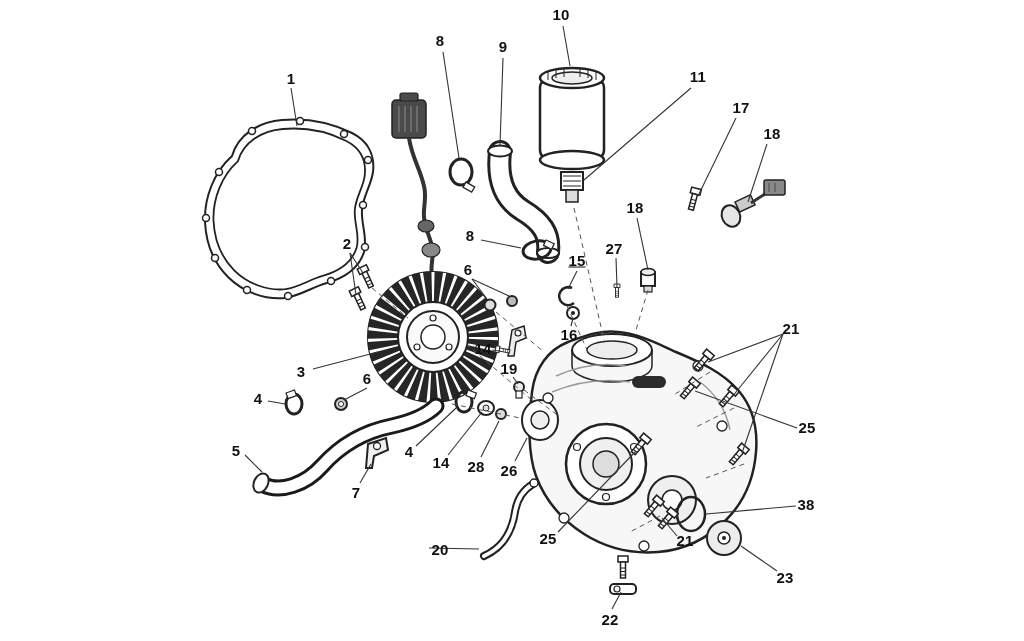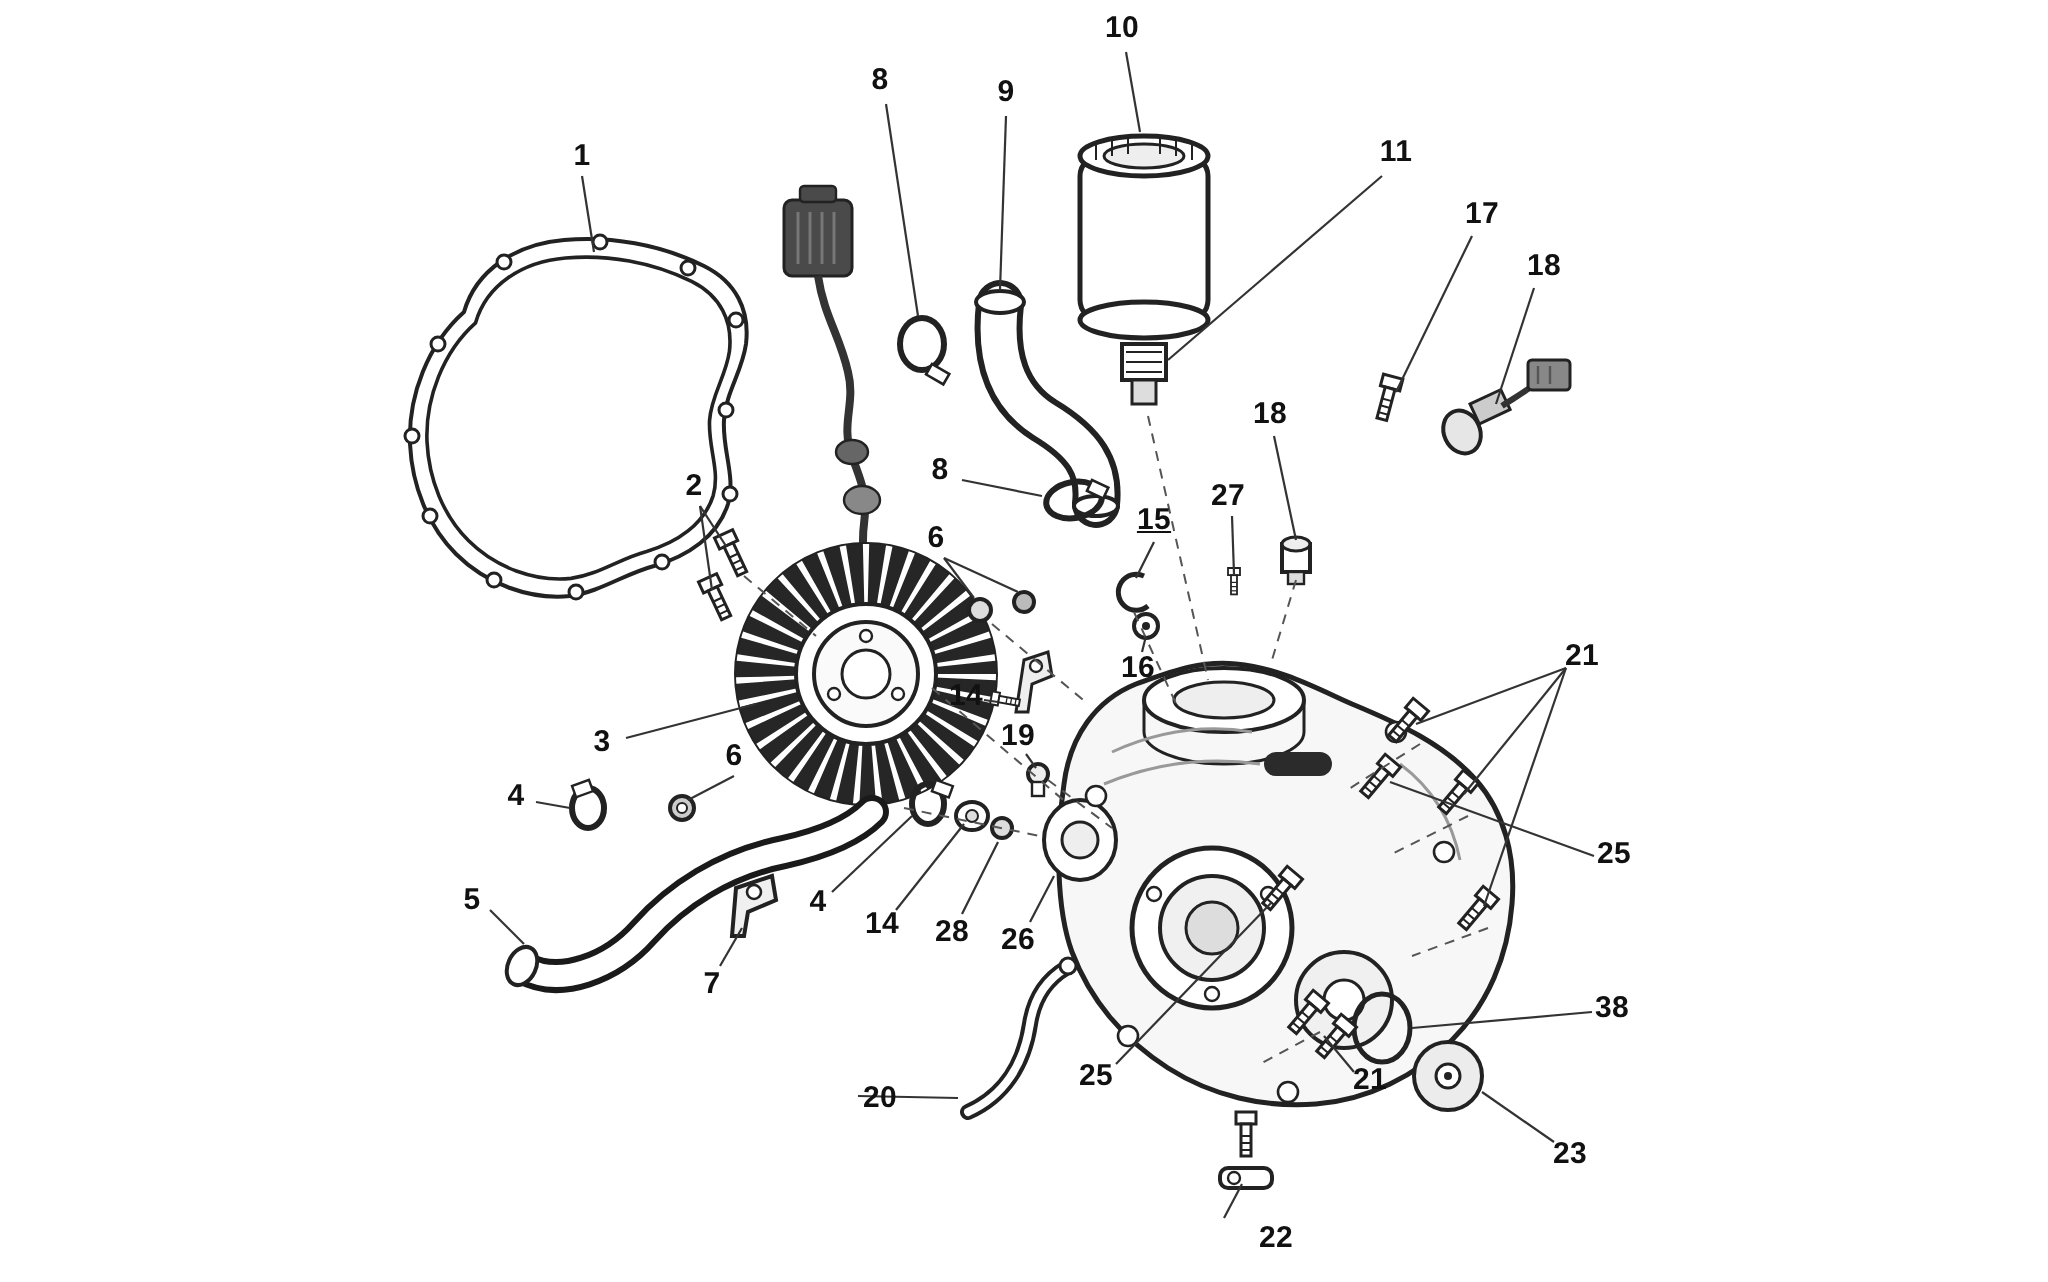--- a/index.html
+++ b/index.html
@@ -329,21 +329,21 @@
       <div class="callout" style="left: 441px; top: 462px;">14</div>
       <div class="callout" style="left: 483px; top: 348px;">14</div>
       <div class="callout" style="left: 577px; top: 260px; text-decoration: underline;">15</div>
       <div class="callout" style="left: 569px; top: 334px;">16</div>
       <div class="callout" style="left: 741px; top: 107px;">17</div>
       <div class="callout" style="left: 772px; top: 133px;">18</div>
       <div class="callout" style="left: 635px; top: 207px;">18</div>
       <div class="callout" style="left: 440px; top: 549px;">20</div>
       <div class="callout" style="left: 791px; top: 328px;">21</div>
       <div class="callout" style="left: 685px; top: 540px;">21</div>
-      <div class="callout" style="left: 610px; top: 619px; margin-left: 28px;">22</div>
+      <div class="callout" style="left: 610px; top: 619px;">22</div>
       <div class="callout" style="left: 785px; top: 577px;">23</div>
       <div class="callout" style="left: 806px; top: 504px;">38</div>
       <div class="callout" style="left: 807px; top: 427px;">25</div>
       <div class="callout" style="left: 548px; top: 538px;">25</div>
       <div class="callout" style="left: 509px; top: 470px;">26</div>
       <div class="callout" style="left: 614px; top: 248px;">27</div>
       <div class="callout" style="left: 476px; top: 466px;">28</div>
     </div>
 </div>
 

